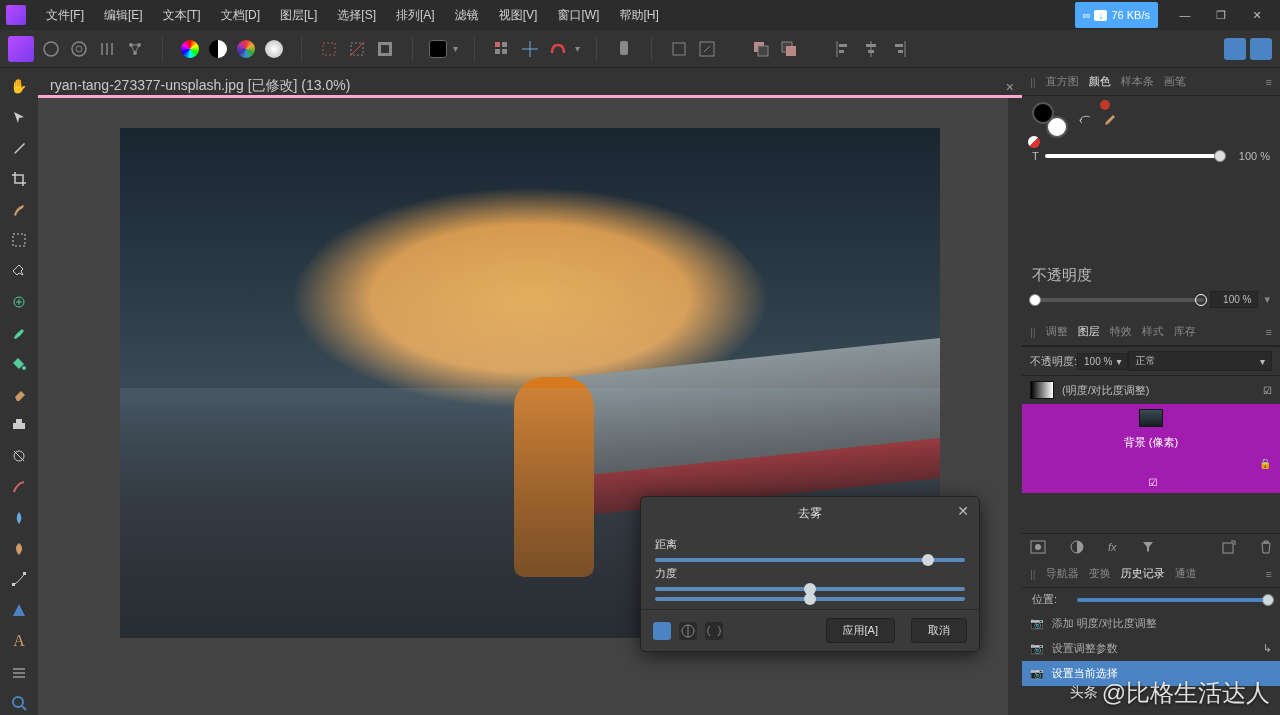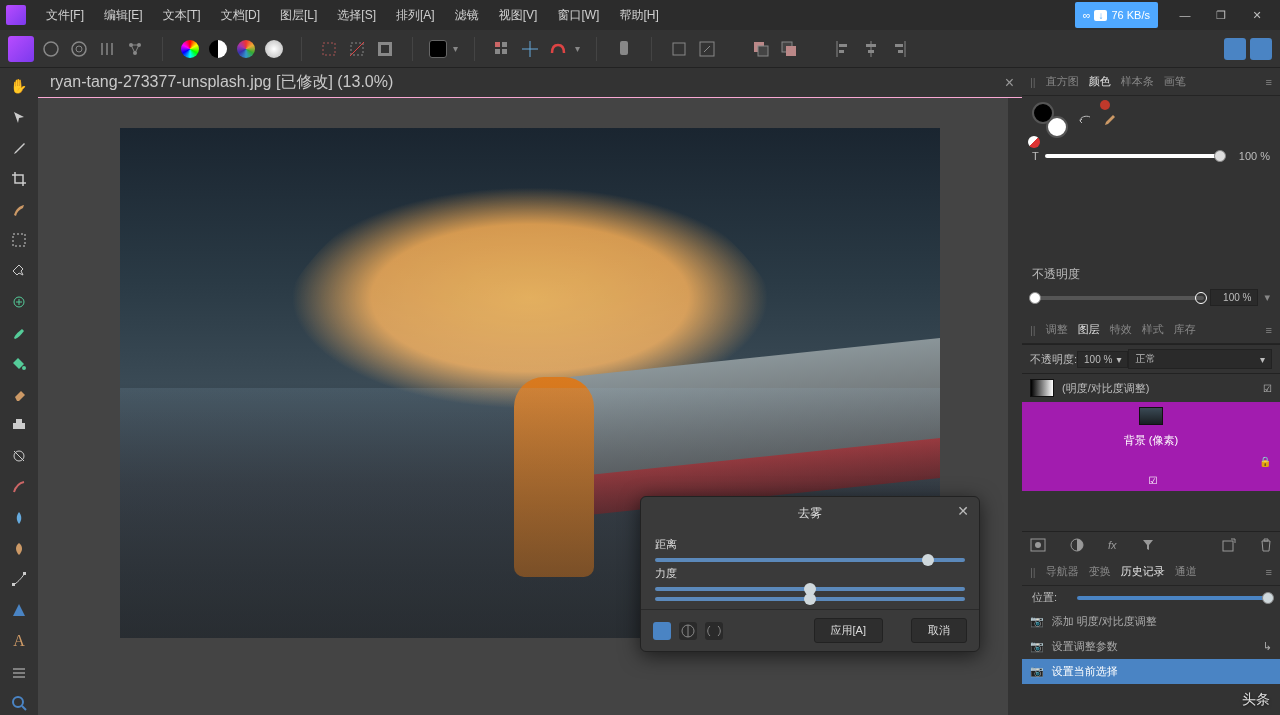--- a/index.html
+++ b/index.html
@@ -13,21 +13,21 @@
 .net-badge .dl { background:#ffffff; color:#4fa8ff; padding:0 4px; border-radius:2px; font-size:10px; }
 .toolbar { height:38px; background:#333; display:flex; align-items:center; padding:0 8px; gap:6px; border-bottom:1px solid #222; }
 .tb-ico { width:22px; height:22px; display:flex; align-items:center; justify-content:center; border-radius:3px; }
 .tb-ico.big { width:26px; height:26px; }
 .tb-sep { width:1px; height:24px; background:#444; margin:0 10px; }
 .tb-swatch { width:18px; height:18px; border-radius:50%; }
 .main { position:absolute; top:68px; left:0; right:0; bottom:0; display:flex; }
 .toolstrip { width:38px; background:#333; display:flex; flex-direction:column; align-items:center; padding-top:6px; gap:6px; }
 .tool { width:26px; height:26px; display:flex; align-items:center; justify-content:center; border-radius:3px; font-size:14px; color:#bbb; }
 .center { flex:1; display:flex; flex-direction:column; background:#444; position:relative; }
-.doctab { height:30px; background:#333; border-bottom:1px solid #f9a8d4; display:flex; align-items:center; padding:0 12px; font-size:16px; color:#c9c9c9; position:relative; }
+.doctab { height:30px; background:#333; border-bottom:3px solid #f9a8d4; display:flex; align-items:flex-end; padding:0 12px; font-size:14px; color:#c9c9c9; position:relative; }
 .doctab .close-x { position:absolute; right:8px; color:#999; cursor:pointer; }
 .canvas-area { flex:1; background:#444444; display:flex; align-items:flex-start; justify-content:center; padding-top:30px; overflow:hidden; position:relative; }
 .photo { width:820px; height:510px; background:linear-gradient(180deg,#1a2530 0%,#2a3a45 30%,#3a4a55 50%,#2a3038 70%,#1a1e22 100%); position:relative; overflow:hidden; }
 .photo::before { content:""; position:absolute; top:40px; left:50%; transform:translateX(-50%); width:560px; height:260px; border-radius:280px 280px 0 0; background:radial-gradient(ellipse at center,#f5a623 0%,#e58e1a 40%,transparent 60%); opacity:0.9; mix-blend-mode:screen; }
 .photo::after { content:""; position:absolute; bottom:0; left:0; right:0; height:250px; background:linear-gradient(180deg,rgba(150,180,200,0.15) 0%,rgba(50,55,60,0.6) 100%); }
 .monk { position:absolute; left:48%; bottom:12%; width:80px; height:200px; background:linear-gradient(180deg,#d97a1f,#b85e0a); border-radius:30px 30px 10px 10px; }
 .train { position:absolute; right:0; top:45%; width:380px; height:120px; background:linear-gradient(180deg,#8a9599,#555); transform:skewY(-6deg); }
 .train::after{content:"";position:absolute;bottom:-20px;left:0;right:0;height:40px;background:linear-gradient(180deg,#a8282b,#6b1518);}
 .scrollbar-v { position:absolute; right:0; top:30px; bottom:0; width:14px; background:#333; }
 .right-panels { width:258px; background:#333; display:flex; flex-direction:column; font-size:11px; }
@@ -38,21 +38,21 @@
 .color-picker { display:flex; align-items:center; gap:10px; padding:6px 10px 2px; position:relative; }
 .cp-swatches{ position:relative; width:36px; height:36px;}
 .cp-swatches .bg{position:absolute;right:0;bottom:0;width:22px;height:22px;border-radius:50%;background:#fff;border:2px solid #555;}
 .cp-swatches .fg{position:absolute;left:0;top:0;width:22px;height:22px;border-radius:50%;background:#000;border:2px solid #555;}
 .cp-dot-red{width:10px;height:10px;border-radius:50%;background:#c0392b;position:absolute;top:4px;left:78px;}
 .slider-row { display:flex; align-items:center; gap:6px; padding:4px 0; }
 .slider-track { flex:1; height:4px; background:#fff; position:relative; border-radius:2px; }
 .slider-track.grey{ background:#555;}
 .slider-thumb { position:absolute; top:50%; transform:translate(-50%,-50%); width:12px; height:12px; border-radius:50%; background:#ddd; border:1px solid #888; }
 .val-box { background:#2a2a2a; border:1px solid #222; padding:2px 6px; min-width:48px; text-align:right; font-size:10px; }
-.opacity-label{ padding:4px 10px 0; font-size:12px; color:#bbb;}
+.opacity-label{ padding:4px 10px 0; font-size:15px; color:#bbb;}
 .layers-header{ display:flex; align-items:center; padding:4px 8px; font-size:11px; border-top:1px solid #222; border-bottom:1px solid #222; }
 .dropdown { background:#2a2a2a; border:1px solid #222; padding:2px 6px; display:flex; align-items:center; gap:4px; font-size:10px; }
 .layer-row { display:flex; align-items:center; gap:8px; padding:5px 8px; font-size:11px;}
 .layer-row.selected { background:#a21caf; color:#fff;flex-direction:column; }
 .layer-thumb { width:24px; height:18px; background:#222; border:1px solid #111; }
 .lock-ico, .vis-ico { margin-left:auto; font-size:10px; }
 .bottom-icons { display:flex; align-items:center; gap:24px; padding:6px 8px; border-top:1px solid #222; }
 .hist-row { display:flex; align-items:center; gap:8px; padding:5px 8px; font-size:11px; color:#aaa; }
 .hist-row.selected{ background:#4a84c4; color:#fff;}
 .pos-row{ display:flex; align-items:center; gap:20px; padding:4px 10px;}
@@ -528,19 +528,20 @@
           <circle cx="9" cy="9" r="6" fill="none" stroke="#888"></circle>
           <path d="M9 3v12" stroke="#888"></path>
         </svg>
       </div>
     <div class="dlg-toggle off" style="background:#2a2a2a;">
         <svg width="18" height="18">
           <path d="M5 4c-3 3-3 7 0 10M13 4c3 3 3 7 0 10" stroke="#888" fill="none"></path>
         </svg>
       </div>
     <button class="dlg-btn">应用[A]</button>
-    <button class="dlg-btn" style="margin-left:20px;">取消</button>
+    <button class="dlg-btn" style="margin-left:8px;">取消</button>
   </div>
 </div>
 
 <div class="watermark">
   <span class="wm-head">头条</span>
+  <span>@比格生活达人</span>
 </div>
 
 </body></html>

